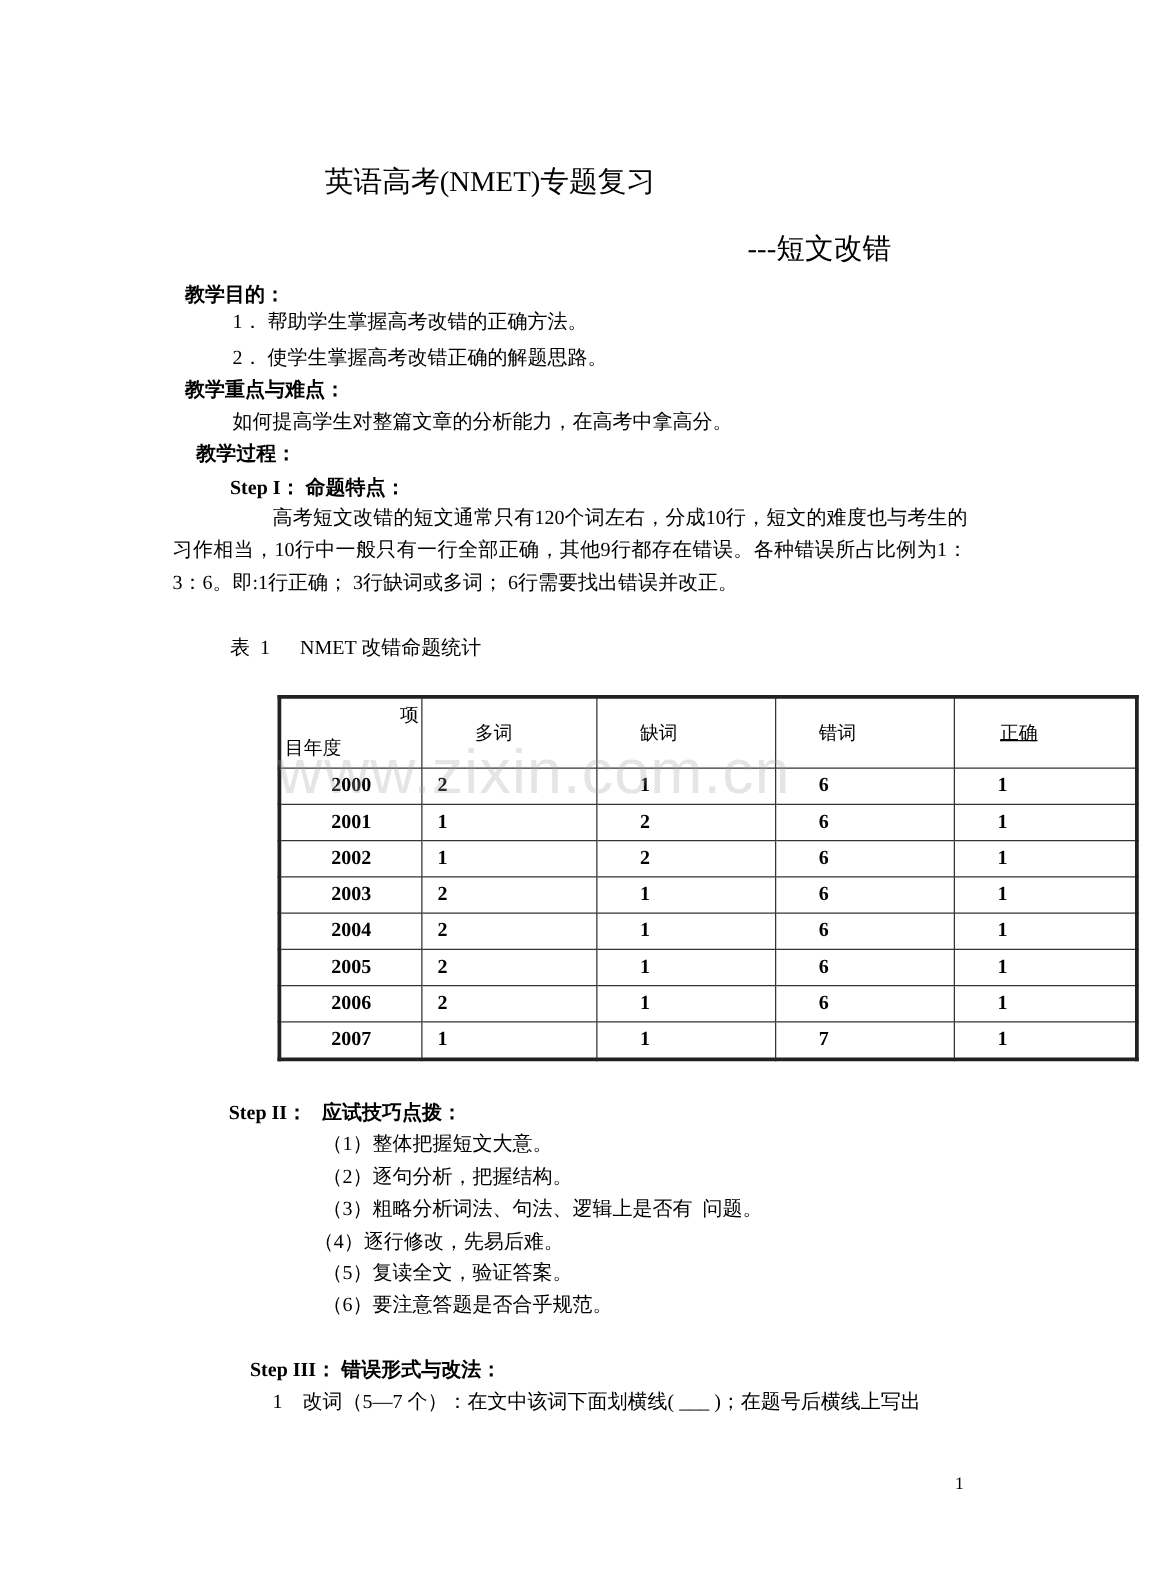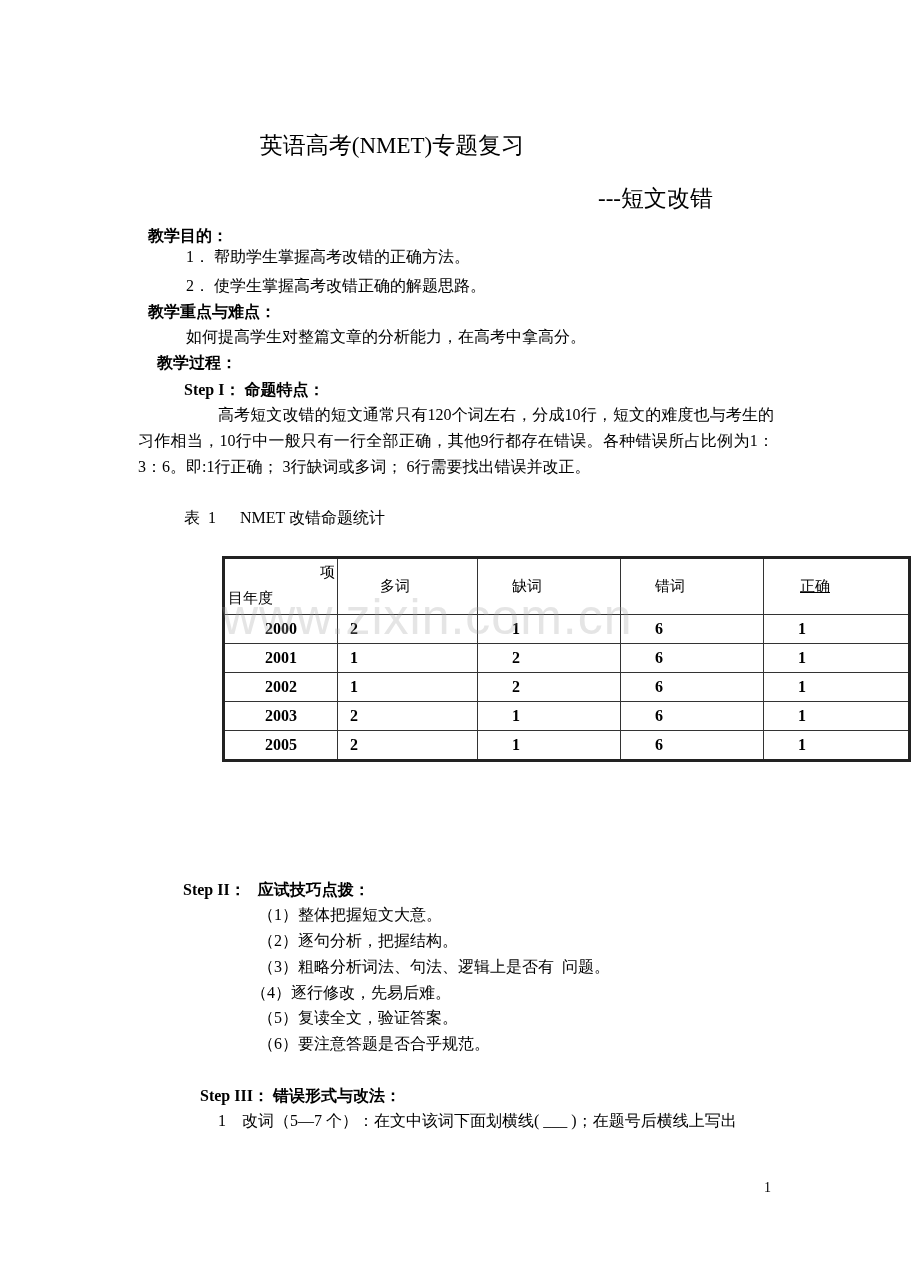--- a/index.html
+++ b/index.html
@@ -88,24 +88,45 @@
     <td class="c4 num" style="padding-left:34px;">1</td>
   </tr>
   <tr>
     <td class="c0 num">2003</td>
     <td class="c1 num" style="padding-left:40px;">2</td>
     <td class="c2 num" style="padding-left:34px;">1</td>
     <td class="c3 num" style="padding-left:34px;">6</td>
     <td class="c4 num" style="padding-left:34px;">1</td>
   </tr>
   <tr>
+    <td class="c0 num">2004</td>
+    <td class="c1 num" style="padding-left:40px;">2</td>
+    <td class="c2 num" style="padding-left:34px;">1</td>
+    <td class="c3 num" style="padding-left:34px;">6</td>
+    <td class="c4 num" style="padding-left:34px;">1</td>
+  </tr>
+  <tr>
     <td class="c0 num">2005</td>
     <td class="c1 num" style="padding-left:40px;">2</td>
     <td class="c2 num" style="padding-left:34px;">1</td>
     <td class="c3 num" style="padding-left:34px;">6</td>
+    <td class="c4 num" style="padding-left:34px;">1</td>
+  </tr>
+  <tr>
+    <td class="c0 num">2006</td>
+    <td class="c1 num" style="padding-left:40px;">2</td>
+    <td class="c2 num" style="padding-left:34px;">1</td>
+    <td class="c3 num" style="padding-left:34px;">6</td>
+    <td class="c4 num" style="padding-left:34px;">1</td>
+  </tr>
+  <tr>
+    <td class="c0 num">2007</td>
+    <td class="c1 num" style="padding-left:40px;">1</td>
+    <td class="c2 num" style="padding-left:34px;">1</td>
+    <td class="c3 num" style="padding-left:34px;">7</td>
     <td class="c4 num" style="padding-left:34px;">1</td>
   </tr>
 </tbody>
   </table>
 
 <div class="watermark">www.zixin.com.cn</div>
 
 <div class="abs body16" style="left:183px;top:880px;">
   <span class="stepb">Step II：</span>
   <span class="bold" style="margin-left:8px;">应试技巧点拨：</span>

